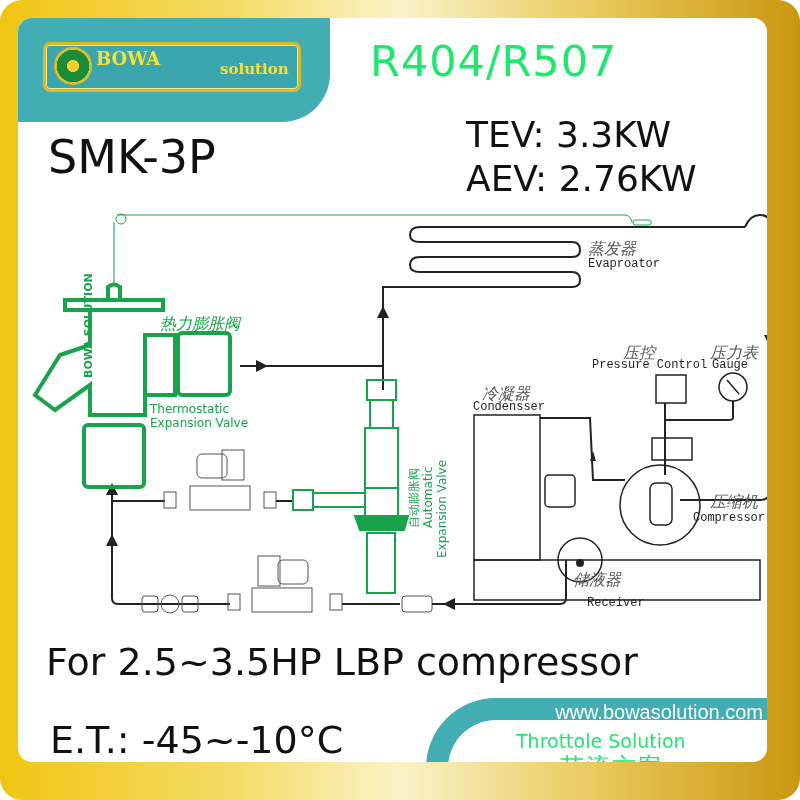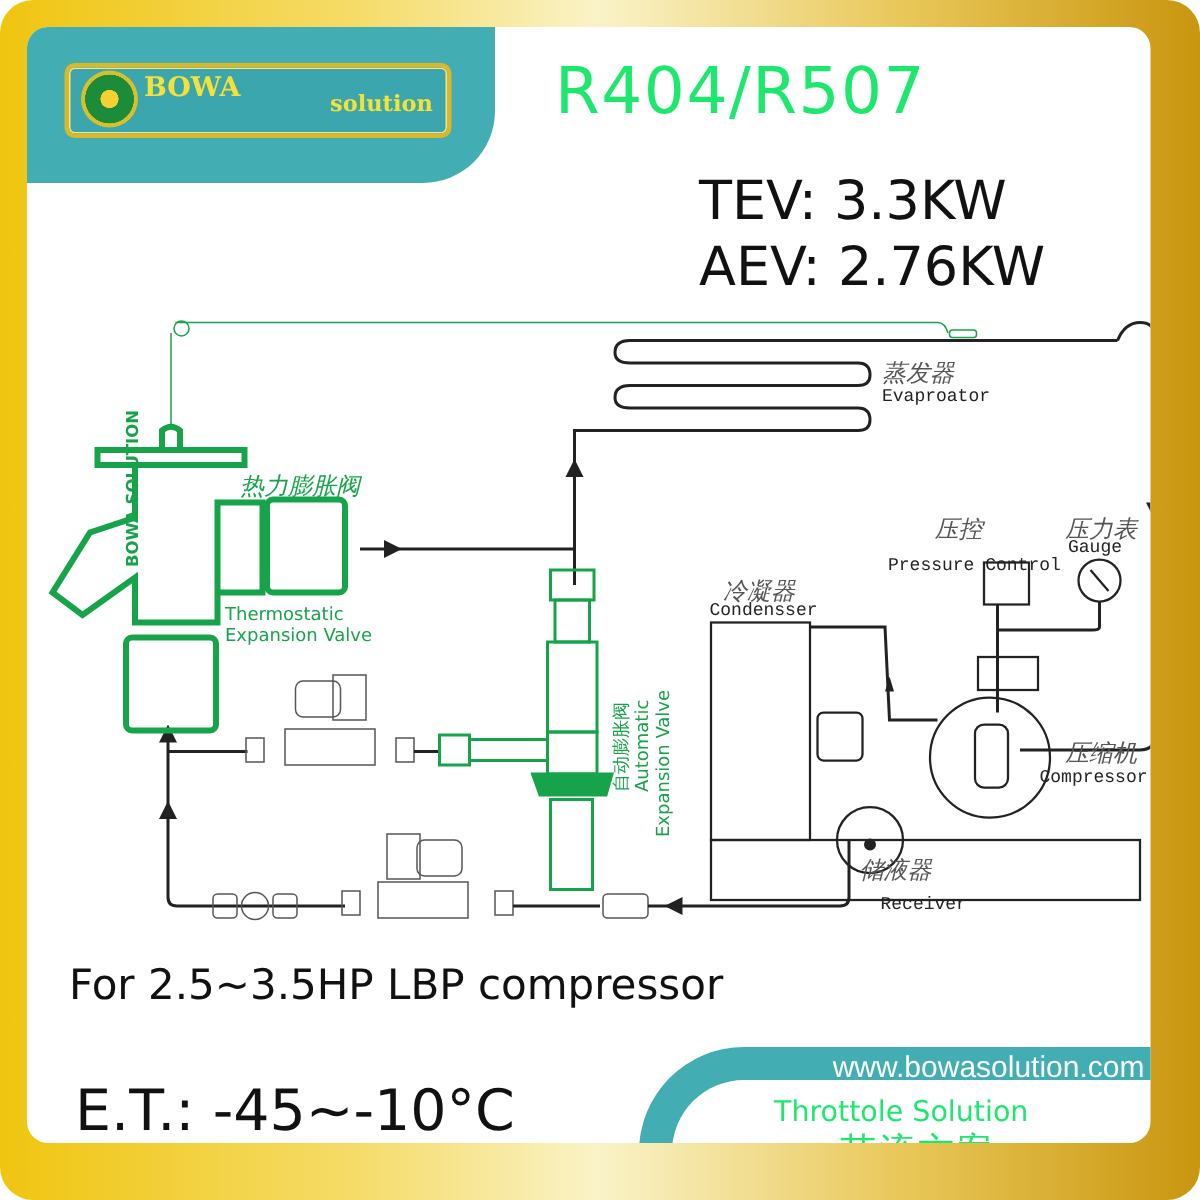--- a/index.html
+++ b/index.html
@@ -17,21 +17,21 @@
           box-shadow: inset 0 0 0 1px #f8e58a; }
   .logo-coin { position: absolute; left: 8px; top: 2px; width: 38px; height: 38px; border-radius: 50%;
                background: radial-gradient(circle, #f4d030 0 22%, #1c8c3a 23% 60%, #d7c02a 61% 100%); }
   .logo-bowa { position: absolute; left: 50px; top: 3px; font-family: "DejaVu Serif", serif;
                font-weight: bold; font-size: 18px; color: #f6e236; letter-spacing: 0px; }
   .logo-sol { position: absolute; left: 174px; top: 15px; font-family: "DejaVu Serif", serif;
               font-weight: bold; font-size: 15px; color: #f6e236; }
   .model { position: absolute; left: 30px; top: 112px; font-size: 46px; color: #111; }
   .refrig { position: absolute; left: 352px; top: 18px; font-size: 43px; color: #1de86d; letter-spacing: 1px; }
   .cap { position: absolute; left: 448px; font-size: 36px; color: #111; }
-  .for-line { position: absolute; left: 28px; top: 622px; font-size: 28px; color: #111; }
+  .for-line { position: absolute; left: 28px; top: 622px; font-size: 38px; color: #111; }
   .et-line { position: absolute; left: 32px; top: 700px; font-size: 38px; color: #111; }
   .teal-arc { position: absolute; left: 408px; top: 680px; width: 420px; height: 160px;
               border: 22px solid #42aeb3; border-right: none; border-bottom: none;
               border-top-left-radius: 70px; }
   .url { position: absolute; right: 4px; top: 683px; font-family: "Liberation Sans", sans-serif;
          font-size: 20px; color: #fff; }
   .throttle { position: absolute; left: 498px; top: 712px; font-size: 19px; color: #1de86d; }
   .throttle-cn { position: absolute; left: 542px; top: 733px; font-size: 24px; color: #1de86d; letter-spacing: 2px; }
   .lbl { position: absolute; font-size: 12px; color: #222; white-space: nowrap; font-family: Liberation Mono, monospace; }
   .lbl-cn { position: absolute; font-size: 16px; color: #555; font-family: "DejaVu Serif", serif; font-style: italic; }
@@ -42,20 +42,21 @@
 <body>
 
 <div class="frame"></div>
 <div class="panel">
   <div class="teal-tab"></div>
   <div class="logo">
     <div class="logo-coin"></div>
     <span class="logo-bowa">BOWA</span>
     <span class="logo-sol">solution</span>
   </div>
+  <div class="model">SMK-3P</div>
   <div class="refrig">R404/R507</div>
   <div class="cap" style="top:96px">TEV: 3.3KW</div>
   <div class="cap" style="top:140px">AEV: 2.76KW</div>
 
   <svg class="diagram" width="749" height="744">
     <g transform="translate(-18,-18)" fill="none" stroke="#222" stroke-width="2">
 
       <path d="M117 215 L625 215 Q630 215 632 222" stroke="#17a34a" stroke-width="1"></path>
       <circle cx="121" cy="219" r="5" stroke="#17a34a" stroke-width="1"></circle>
       <path d="M114 222 L114 285" stroke="#17a34a" stroke-width="1"></path>
@@ -148,21 +149,21 @@
   <span class="g-lbl" style="left:64px;top:360px;transform:rotate(-90deg);transform-origin:left top;font-weight:bold;font-size:11px">BOWA SOLUTION</span>
 
   <span class="g-lbl" style="left:388px;top:510px;transform:rotate(-90deg);transform-origin:left top">自动膨胀阀</span>
   <span class="g-lbl" style="left:403px;top:510px;transform:rotate(-90deg);transform-origin:left top">Automatic</span>
   <span class="g-lbl" style="left:417px;top:540px;transform:rotate(-90deg);transform-origin:left top">Expansion Valve</span>
 
   <span class="lbl-cn" style="left:464px;top:366px">冷凝器</span>
   <span class="lbl" style="left:455px;top:382px">Condensser</span>
 
   <span class="lbl-cn" style="left:605px;top:325px">压控</span>
-  <span class="lbl" style="left:574px;top:352px">Pressure Control</span>
+  <span class="lbl" style="left:574px;top:340px">Pressure Control</span>
 
   <span class="lbl-cn" style="left:692px;top:325px">压力表</span>
   <span class="lbl" style="left:694px;top:340px">Gauge</span>
 
   <span class="lbl-cn" style="left:692px;top:474px">压缩机</span>
   <span class="lbl" style="left:675px;top:493px">Compressor</span>
 
   <span class="lbl-cn" style="left:555px;top:552px">储液器</span>
   <span class="lbl" style="left:569px;top:578px">Receiver</span>
 

